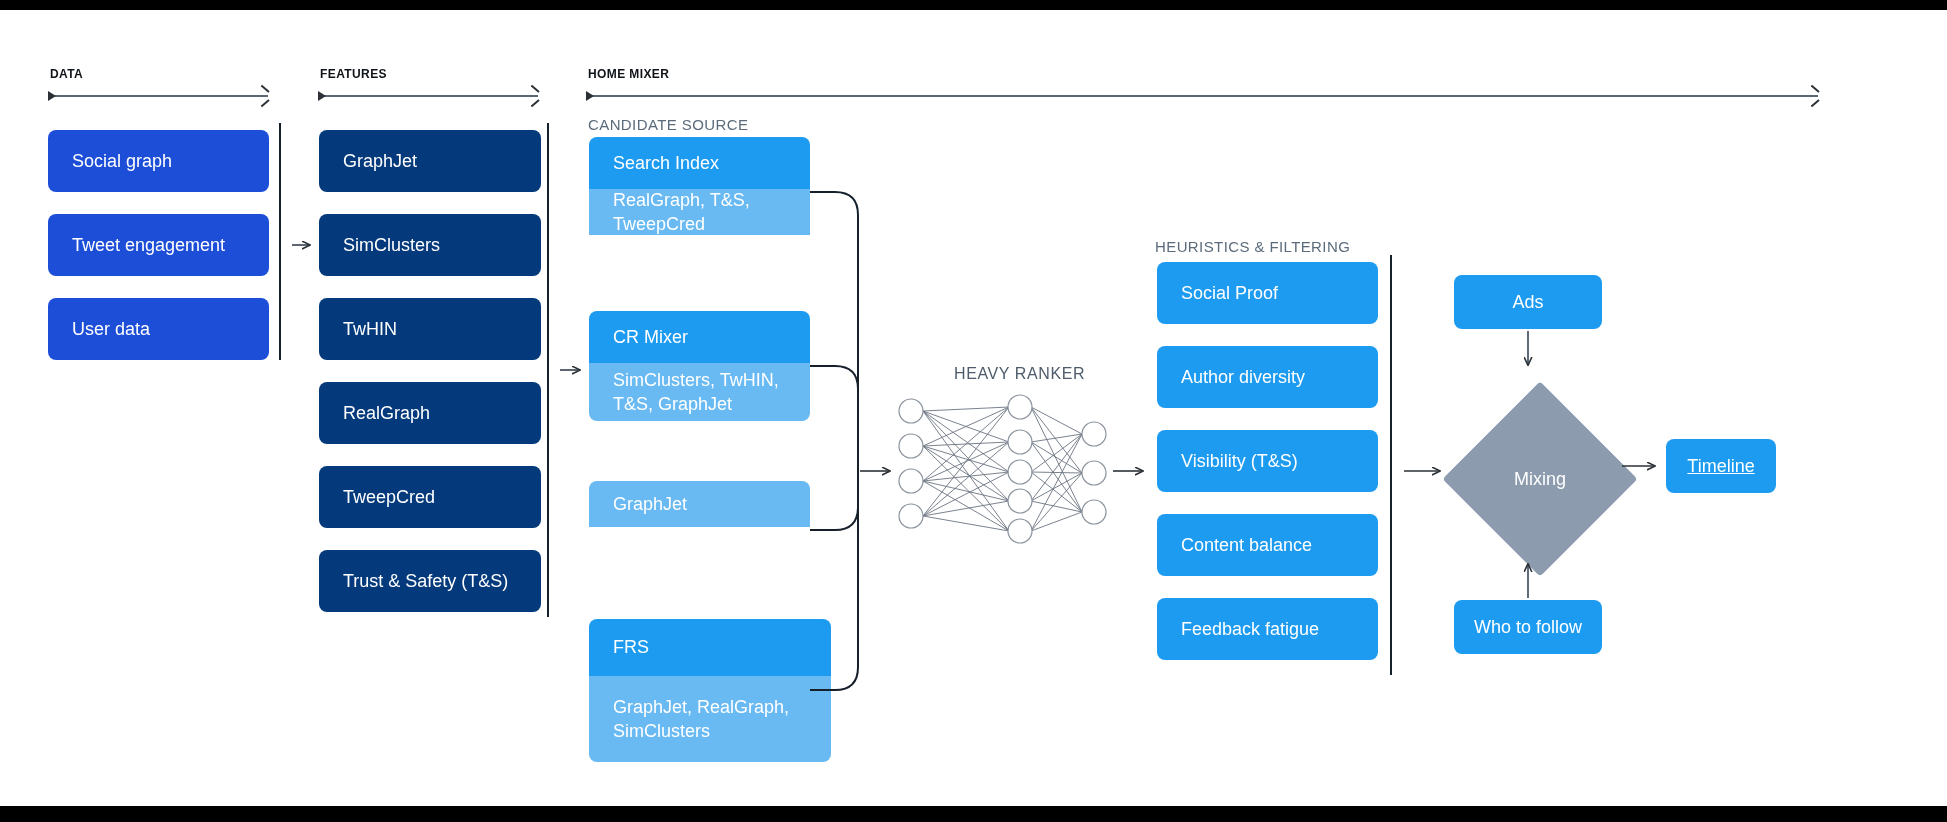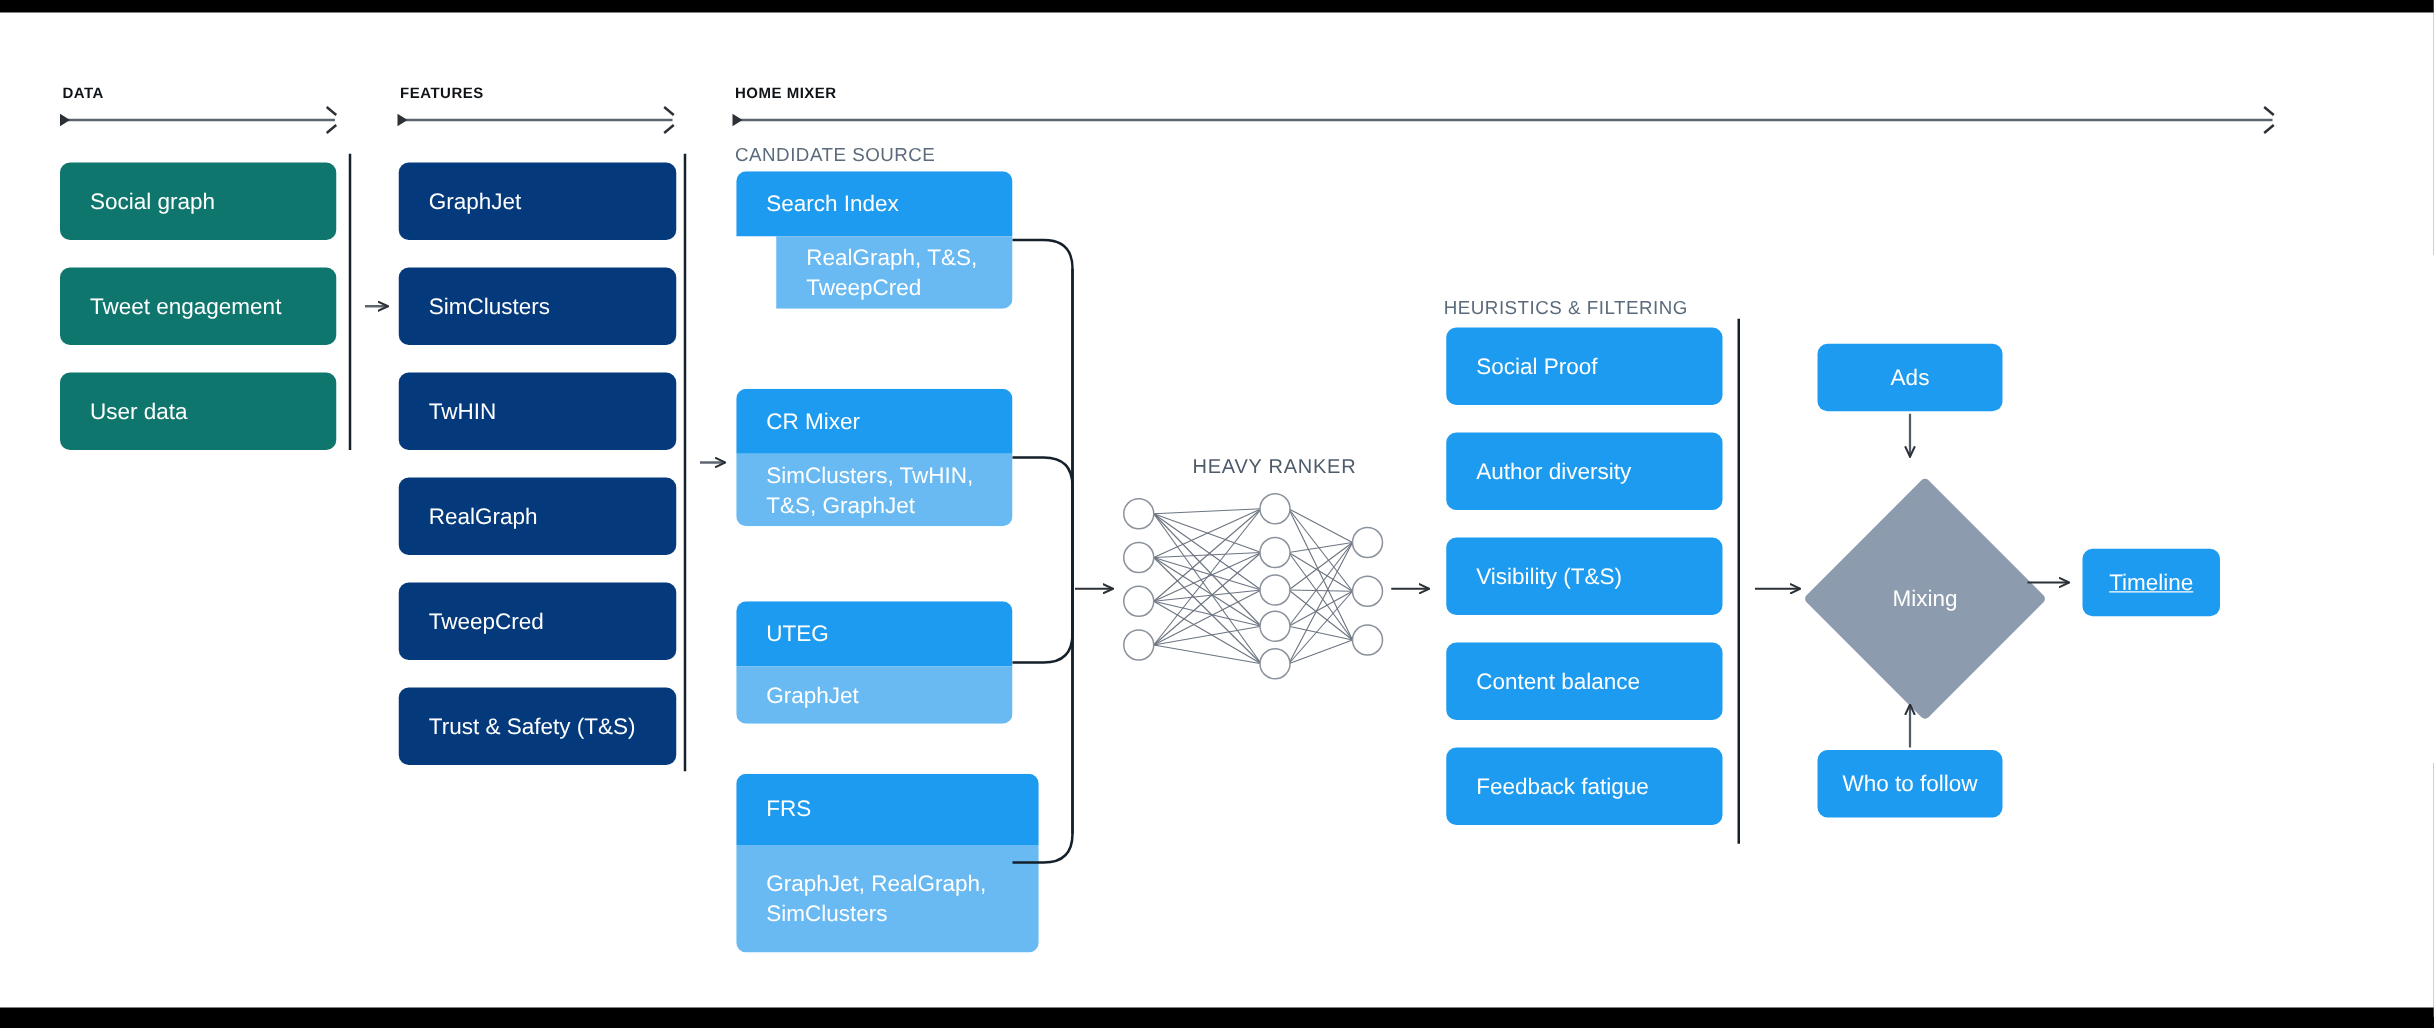--- a/index.html
+++ b/index.html
@@ -35,21 +35,21 @@
   .axis .head:after{top:10px;transform:rotate(-40deg);transform-origin:right center;}
 
   .vline{position:absolute;width:2px;background:#15202b;}
 
   .box{
     position:absolute;border-radius:8px;
     color:#ffffff;font-size:18px;
     display:flex;align-items:center;
     box-sizing:border-box;padding-left:24px;
   }
-  .box.data{background:#0f766e;}
+  .box.data{background:#1d4ed8;}
   .box.feat{background:#043a7b;}
   .box.heur{background:#1d9bf0;}
   .box.out{background:#1d9bf0;justify-content:center;padding-left:0;}
 
   .card{position:absolute;border-radius:8px;overflow:hidden;}
   .card .top{background:#1d9bf0;color:#fff;font-size:18px;
     display:flex;align-items:center;padding-left:24px;box-sizing:border-box;}
   .card .bot{background:#69b9f2;color:#fff;font-size:18px;line-height:1.35;
     display:flex;align-items:center;padding-left:24px;box-sizing:border-box;}
 
@@ -103,30 +103,29 @@
 
   <div class="box feat" style="left:319px;top:120px;width:222px;height:62px;">GraphJet</div>
   <div class="box feat" style="left:319px;top:204px;width:222px;height:62px;">SimClusters</div>
   <div class="box feat" style="left:319px;top:288px;width:222px;height:62px;">TwHIN</div>
   <div class="box feat" style="left:319px;top:372px;width:222px;height:62px;">RealGraph</div>
   <div class="box feat" style="left:319px;top:456px;width:222px;height:62px;">TweepCred</div>
   <div class="box feat" style="left:319px;top:540px;width:222px;height:62px;">Trust &amp; Safety (T&amp;S)</div>
 
   <div class="card" style="left:589px;top:127px;width:221px;height:110px;">
     <div class="top" style="height:52px;">Search Index</div>
-    <div class="bot" style="height:58px;margin-left:32px;">RealGraph, T&amp;S, TweepCred</div>
+    <div class="bot" style="height:46px;">RealGraph, T&amp;S, TweepCred</div>
   </div>
 
   <div class="card" style="left:589px;top:301px;width:221px;height:110px;">
     <div class="top" style="height:52px;">CR Mixer</div>
     <div class="bot" style="height:58px;">SimClusters, TwHIN, T&amp;S, GraphJet</div>
   </div>
 
   <div class="card" style="left:589px;top:471px;width:221px;height:98px;">
-    <div class="top" style="height:52px;">UTEG</div>
     <div class="bot" style="height:46px;">GraphJet</div>
   </div>
 
   <div class="card" style="left:589px;top:609px;width:242px;height:143px;">
     <div class="top" style="height:57px;">FRS</div>
     <div class="bot" style="height:86px;">GraphJet, RealGraph, SimClusters</div>
   </div>
 
   <div class="box heur" style="left:1157px;top:252px;width:221px;height:62px;">Social Proof</div>
   <div class="box heur" style="left:1157px;top:336px;width:221px;height:62px;">Author diversity</div>

